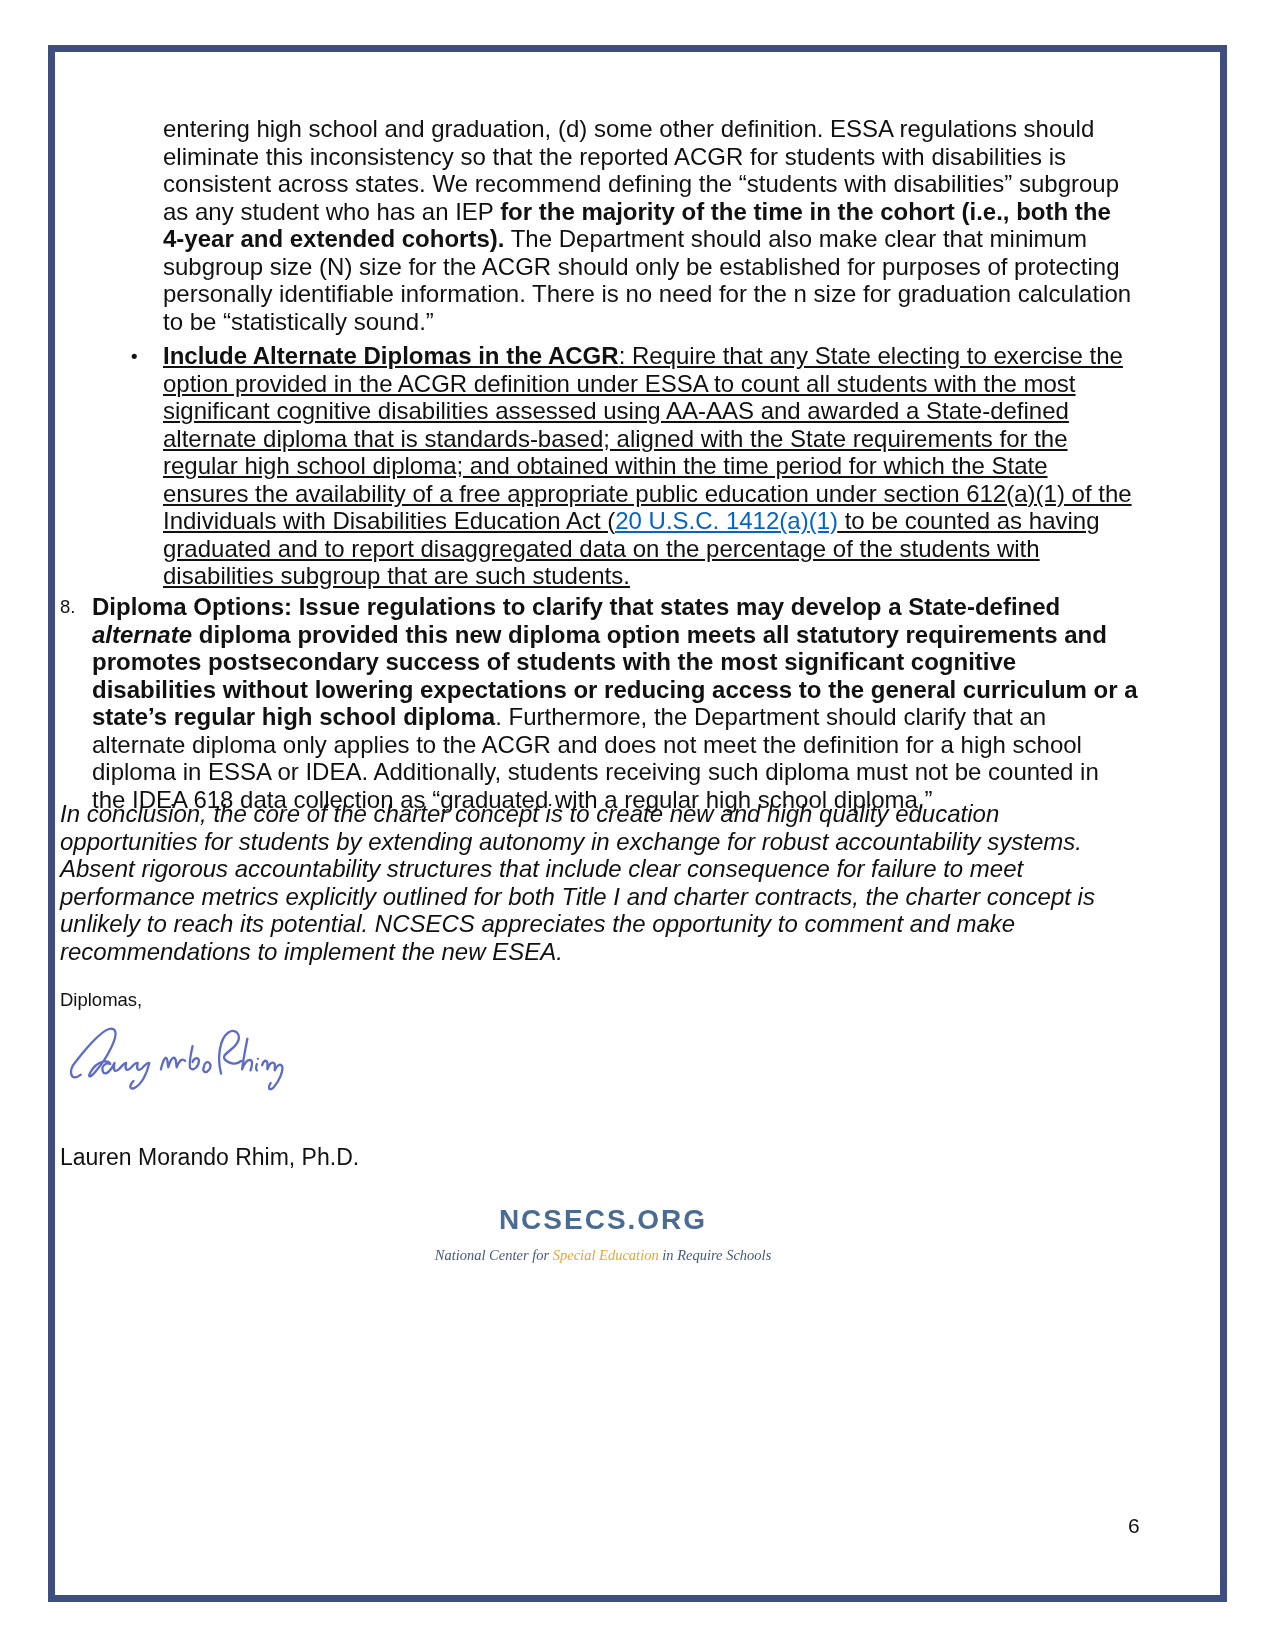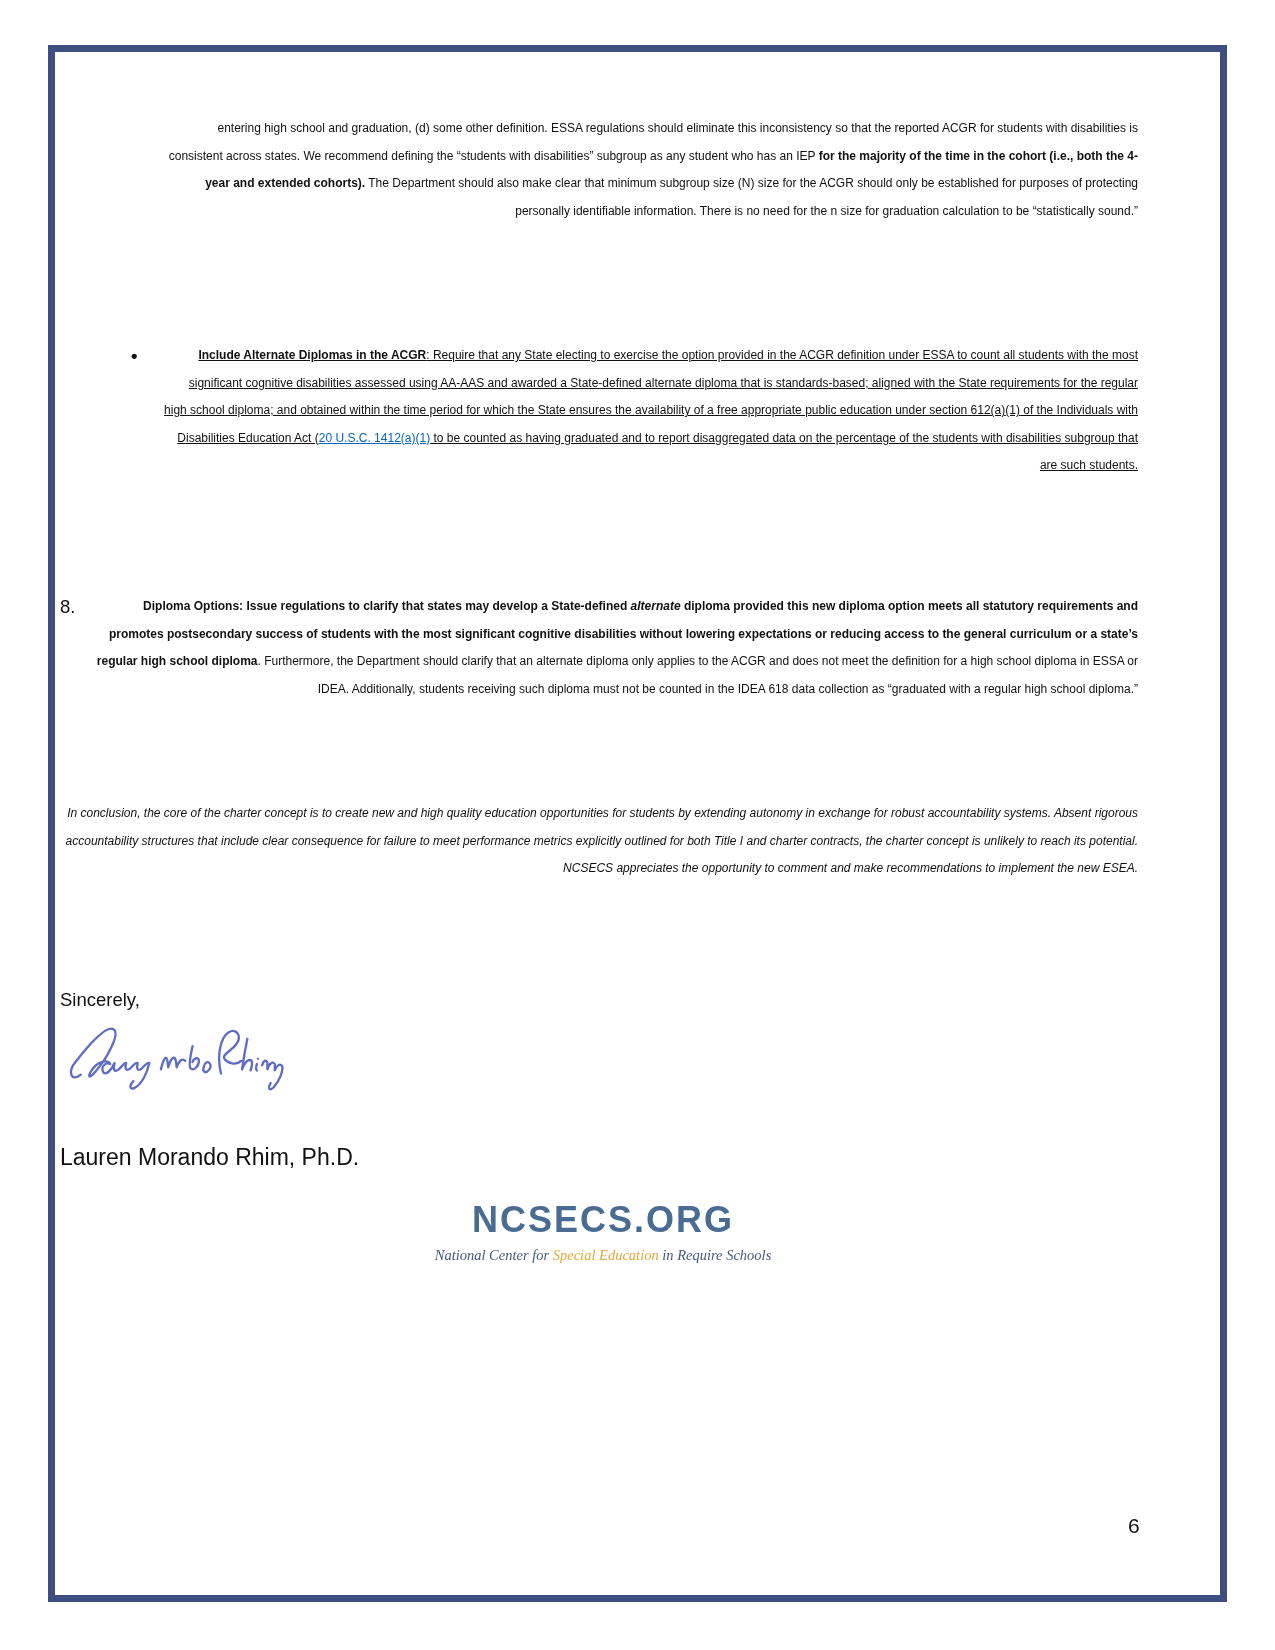--- a/index.html
+++ b/index.html
@@ -22,23 +22,23 @@
   }
   .frame{
     position:absolute;
     left:48px;top:45px;
     width:1179px;height:1557px;
     border:7px solid var(--border);
     pointer-events:none;
   }
   .para{
     position:absolute;
-    font-size:12px;
+    font-size:24px;
     line-height:27.5px;
-    text-align:right;
+    text-align:left;
     white-space:normal;
   }
   .b{font-weight:bold;}
   .i{font-style:italic;}
   .u{}
   .link{color:var(--link);text-decoration:underline;cursor:pointer;}
   .p-cont{left:163px;top:115px;width:975px;}
   .bullet-marker{
     position:absolute;left:131px;top:342px;
     font-size:18.5px;line-height:27.5px;font-weight:bold;
@@ -60,21 +60,21 @@
   }
   .signer{
     position:absolute;left:60px;top:1144px;
     font-size:23px;line-height:27.5px;
   }
   .logo-block{
     position:absolute;left:403px;top:1196px;width:400px;
     text-align:center;
   }
   .logo-title{
-    font-size:36px;
+    font-size:28px;
     font-weight:bold;
     letter-spacing:2px;
     color:var(--logo_blue);
     line-height:48px;
   }
   .logo-tagline{
     margin-top:3px;
     font-family:"Liberation Serif","DejaVu Serif",serif;
     font-style:italic;
     font-size:14.5px;
@@ -96,21 +96,21 @@
   <div class="para p-cont"><span>entering high school and graduation, (d) some other definition.  ESSA regulations should eliminate this inconsistency so that the reported ACGR for students with disabilities is consistent across states. We recommend defining the “students with disabilities” subgroup as any student who has an IEP </span><span class="b">for the majority of the time in the cohort (i.e., both the 4-year and extended cohorts).</span><span>  The Department should also make clear that minimum subgroup size (N) size for the ACGR should only be established for purposes of protecting personally identifiable information. There is no need for the n size for graduation calculation to be “statistically sound.”</span></div>
 
   <div class="bullet-marker">•</div>
   <div class="para bullet-text"><span class="b">Include Alternate Diplomas in the ACGR</span><span>: Require that any State electing to exercise the option provided in the ACGR definition under ESSA to count all students with the most significant cognitive disabilities assessed using AA-AAS and awarded a State-defined alternate diploma that is standards-based; aligned with the State requirements for the regular high school diploma; and obtained within the time period for which the State ensures the availability of a free appropriate public education under section 612(a)(1) of the Individuals with Disabilities Education Act (</span><span class="link">20 U.S.C. 1412(a)(1)</span><span> to be counted as having graduated and to report disaggregated data on the percentage of the students with disabilities subgroup that are such students.</span></div>
 
   <div class="num">8.</div>
   <div class="para item8-text"><span class="b u">Diploma Options</span><span class="b">: Issue regulations to clarify that states may develop a State-defined </span><span class="b i">alternate</span><span class="b"> diploma provided this new diploma option meets all statutory requirements and promotes postsecondary success of students with the most significant cognitive disabilities without lowering expectations or reducing access to the general curriculum or a state’s regular high school diploma</span><span>. Furthermore, the Department should clarify that an alternate diploma only applies to the ACGR and does not meet the definition for a high school diploma in ESSA or IDEA. Additionally, students receiving such diploma must not be counted in the IDEA 618 data collection as “graduated with a regular high school diploma.”</span></div>
 
   <div class="para conclusion"><span>In conclusion, the core of the charter concept is to create new and high quality education opportunities for students by extending autonomy in exchange for robust accountability systems. Absent rigorous accountability structures that include clear consequence for failure to meet performance metrics explicitly outlined for both Title I and charter contracts, the charter concept is unlikely to reach its potential. NCSECS appreciates the opportunity to comment and make recommendations to implement the new ESEA.</span></div>
 
-  <div class="closing">Sincerely,</div>
+  <div class="closing">Diplomas,</div>
 
   <svg class="signature" viewBox="0 0 220 75" fill="none" style="stroke:var(--signature_ink);stroke-width:2.2;stroke-linecap:round;stroke-linejoin:round;">
     <path d="M14,58 C4,66 2,54 9,46 C20,32 38,11 45,15 C52,19 38,44 28,55 C24,60 20,62 23,56 C30,44 40,44 42,48 C38,46 33,50 35,55 C37,60 43,54 46,47 C45,52 45,57 50,53 C53,50 55,47 57,47 C56,51 56,56 61,52 C64,49 66,46 68,47 C67,51 67,56 72,52 C75,49 77,46 79,47 C77,56 72,68 64,71 C60,72 60,68 64,64"></path>
     <path d="M90,53 C92,44 95,39 96,44 L97,51 C99,44 102,39 104,44 L105,51 C107,45 110,42 113,45 M120,31 C118,40 116,49 118,52 C121,55 126,50 126,45 C126,41 121,42 120,46 M131,50 C129,54 131,57 134,55 C137,53 138,49 136,47 C134,45 131,47 131,50"></path>
     <path d="M147,57 C143,42 146,23 154,18 C162,13 168,22 160,31 C154,37 147,40 151,44 C155,48 162,49 166,45 M172,24 C170,34 168,45 167,53 C169,47 173,42 176,45 C177,47 176,51 175,54 M181,48 C180,51 180,53 181,54 M186,49 C187,45 190,43 191,47 L191,53 C193,47 196,45 198,48 L198,54 C200,49 203,47 205,50 C206,54 203,63 197,70 C193,74 191,71 194,66"></path>
     <circle cx="182" cy="43" r="1.1" style="fill:var(--signature_ink);stroke:none;"></circle>
   </svg>
 
   <div class="signer">Lauren Morando Rhim, Ph.D.</div>
 

